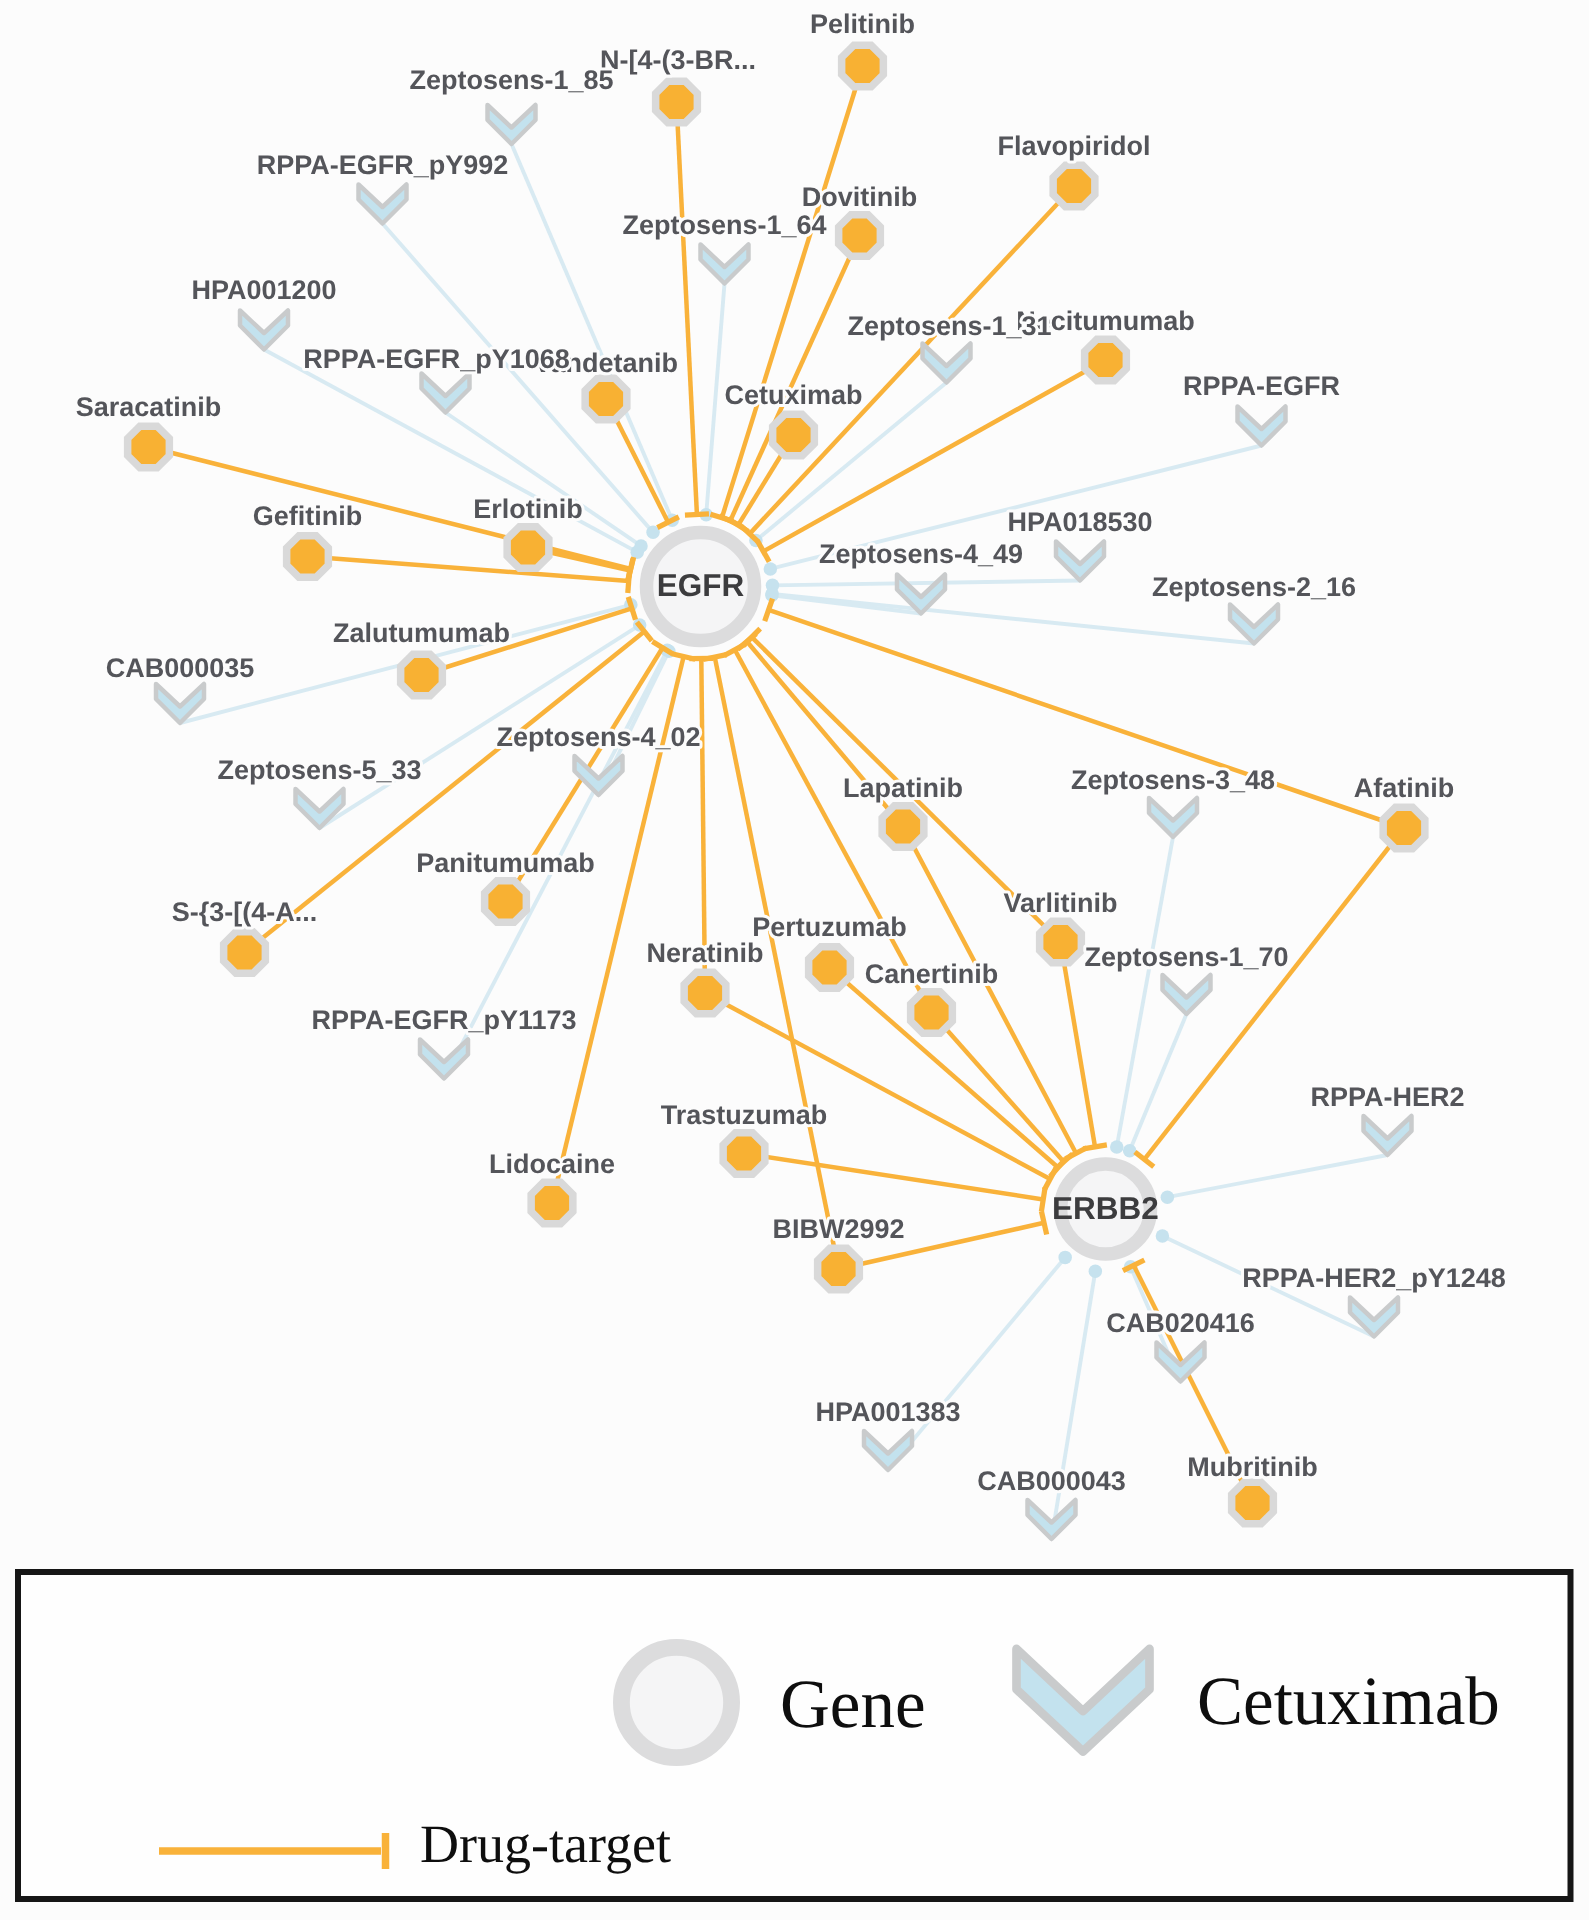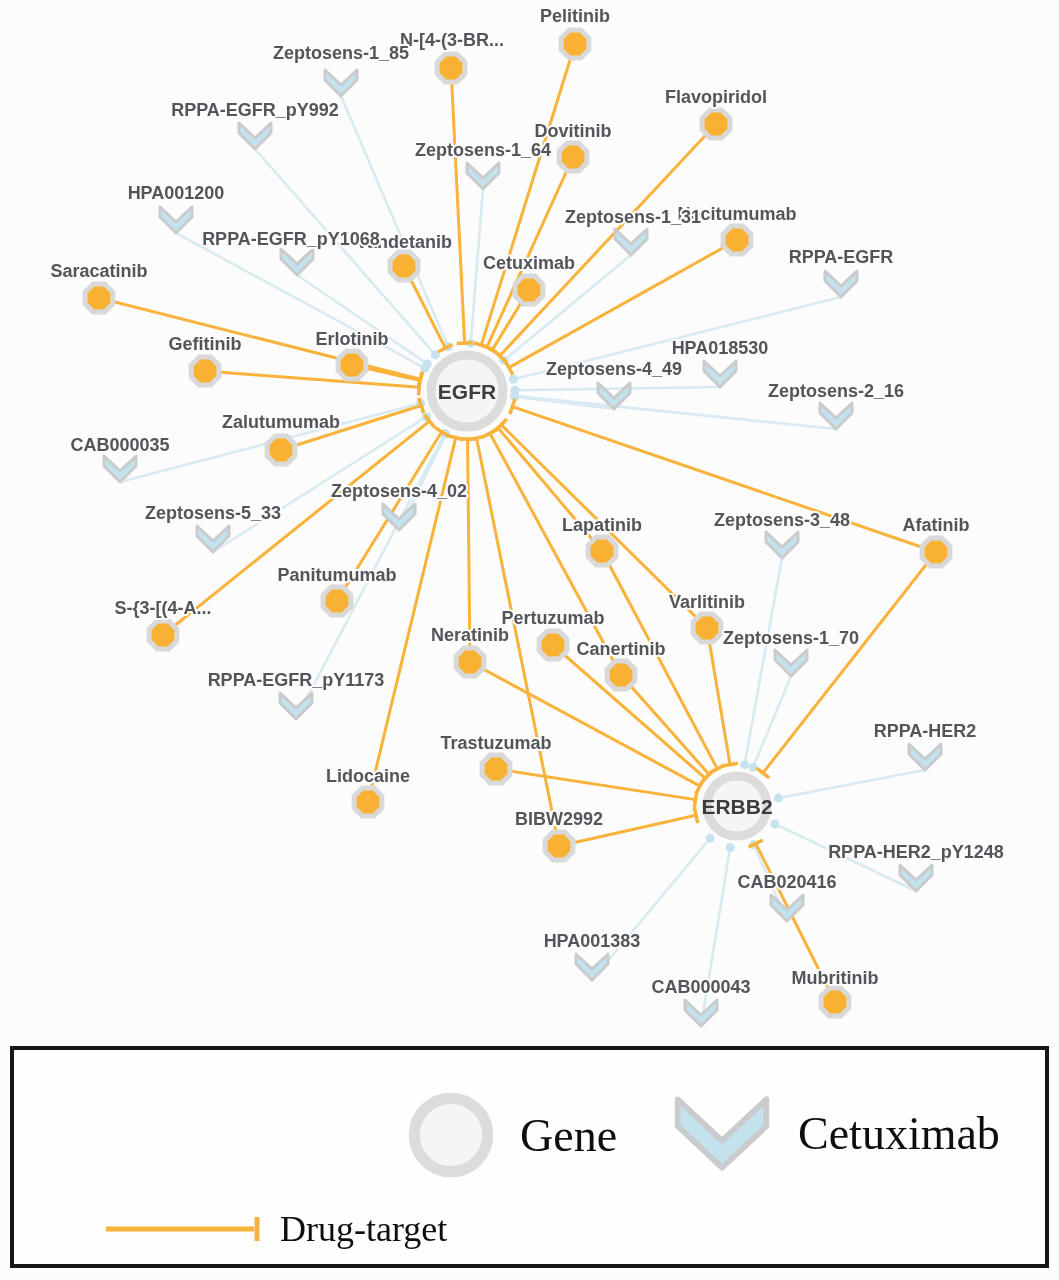--- a/index.html
+++ b/index.html
@@ -8,21 +8,21 @@
   #network{position:absolute;left:0;top:0;}
   .node-label{font-family:"Liberation Sans",sans-serif;font-weight:bold;font-size:18px;
               paint-order:stroke;stroke:#FCFCFC;stroke-width:4px;stroke-linejoin:round;}
   .gene-label{font-family:"Liberation Sans",sans-serif;font-weight:bold;font-size:21px;}
   .legend-heading{position:absolute;left:14px;top:1047px;
                   font-family:"Liberation Serif",serif;font-weight:bold;font-size:28px;color:#0b0b0b;text-align:center;}
   .legend-box{position:absolute;left:10px;top:1046px;width:1031px;height:214px;
               border:4px solid #161616;background:#FEFEFE;}
   .lg-item{position:absolute;display:flex;align-items:center;gap:18px;}
   .lg-item span{font-family:"Liberation Serif",serif;font-size:46px;color:#0e0e0e;}
-  .lg-edge{position:absolute;display:flex;align-items:center;gap:10px;}
+  .lg-edge{position:absolute;display:flex;align-items:flex-end;gap:10px;}
   .lg-edge span{font-family:"Liberation Serif",serif;font-size:36px;color:#0e0e0e;}
   .lg-drug{left:73px;top:28px;}
   .lg-gene{left:386px;top:34px;justify-content:space-between;}
   .lg-antibody{left:650px;top:30px;}
   .lg-drug-target{left:88px;top:158px;}
   .lg-antibody-target{left:542px;top:158px;}
 </style>
 </head>
 <body>
 

